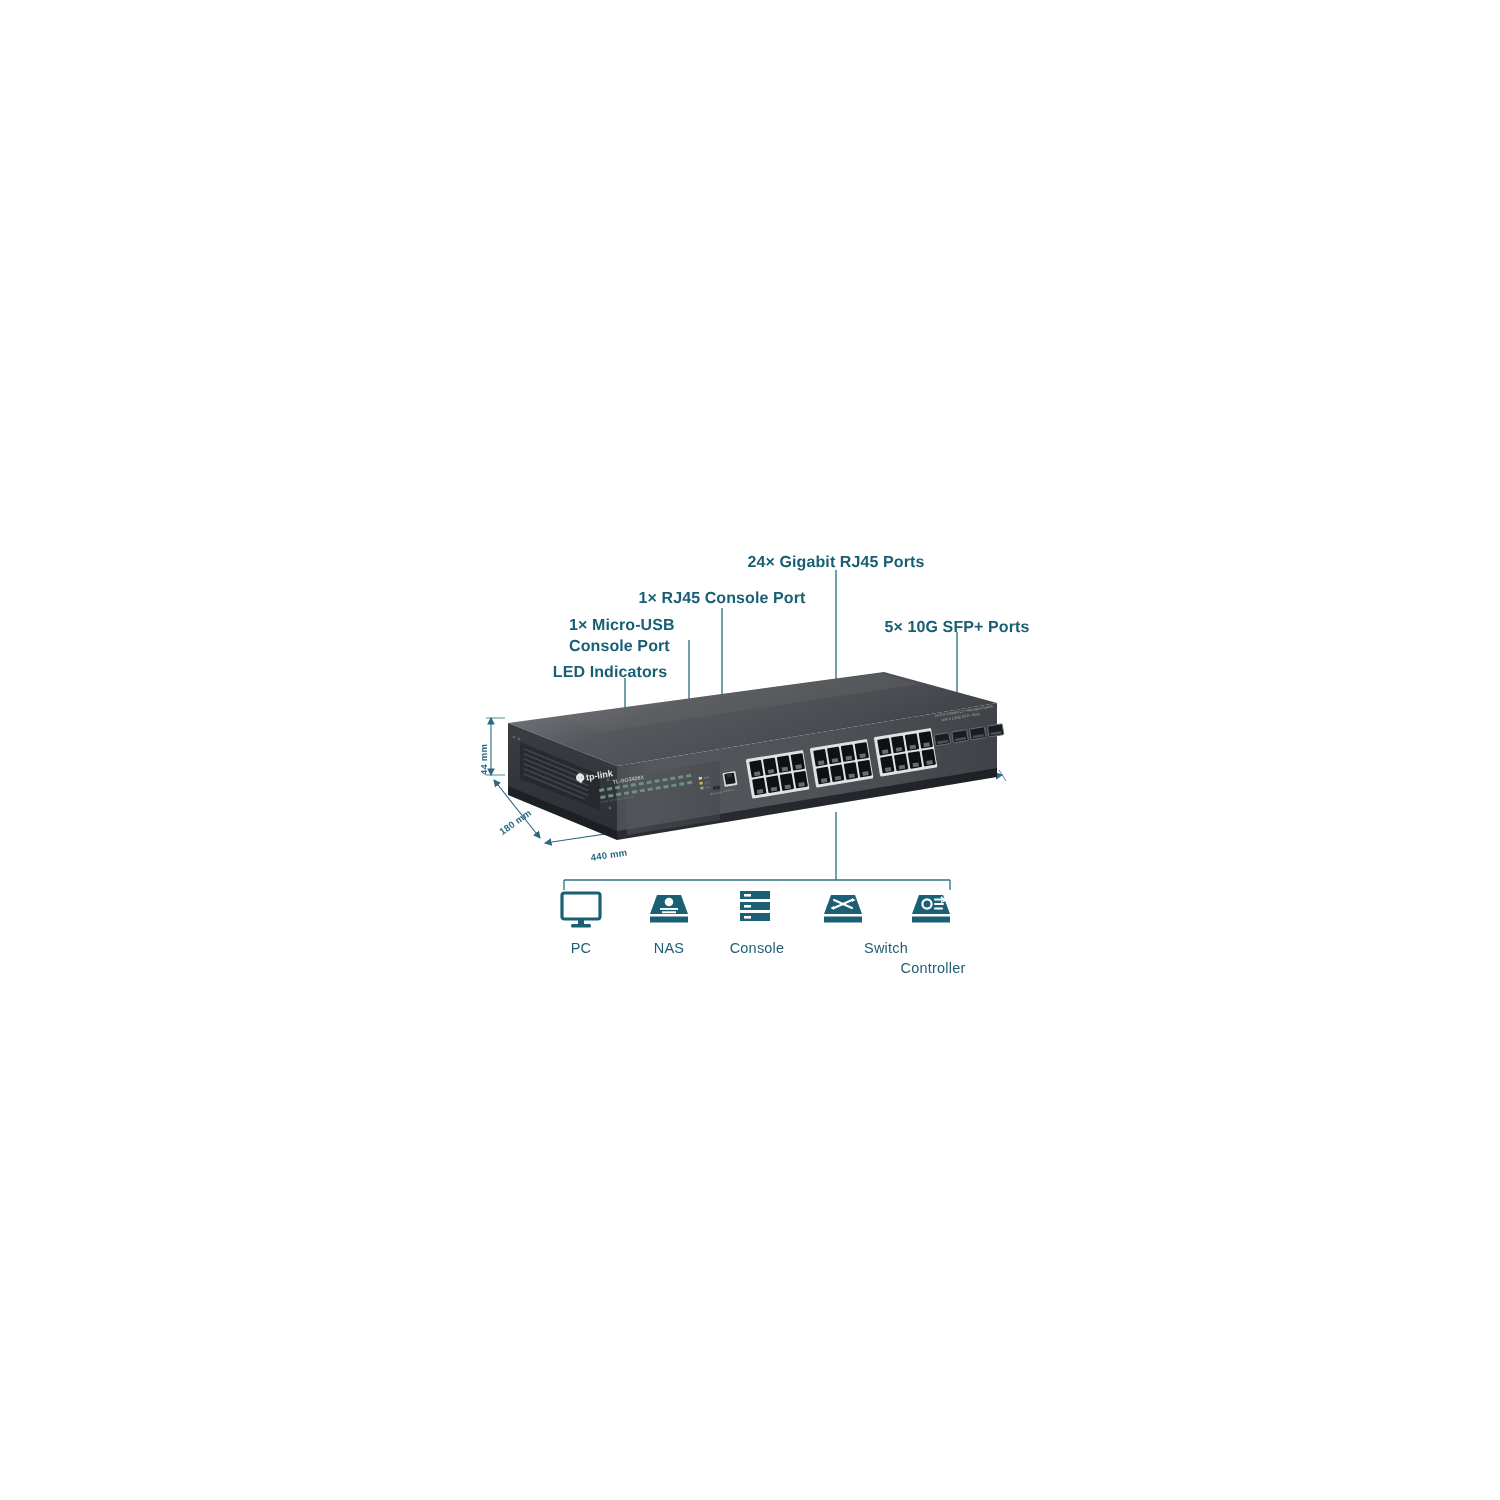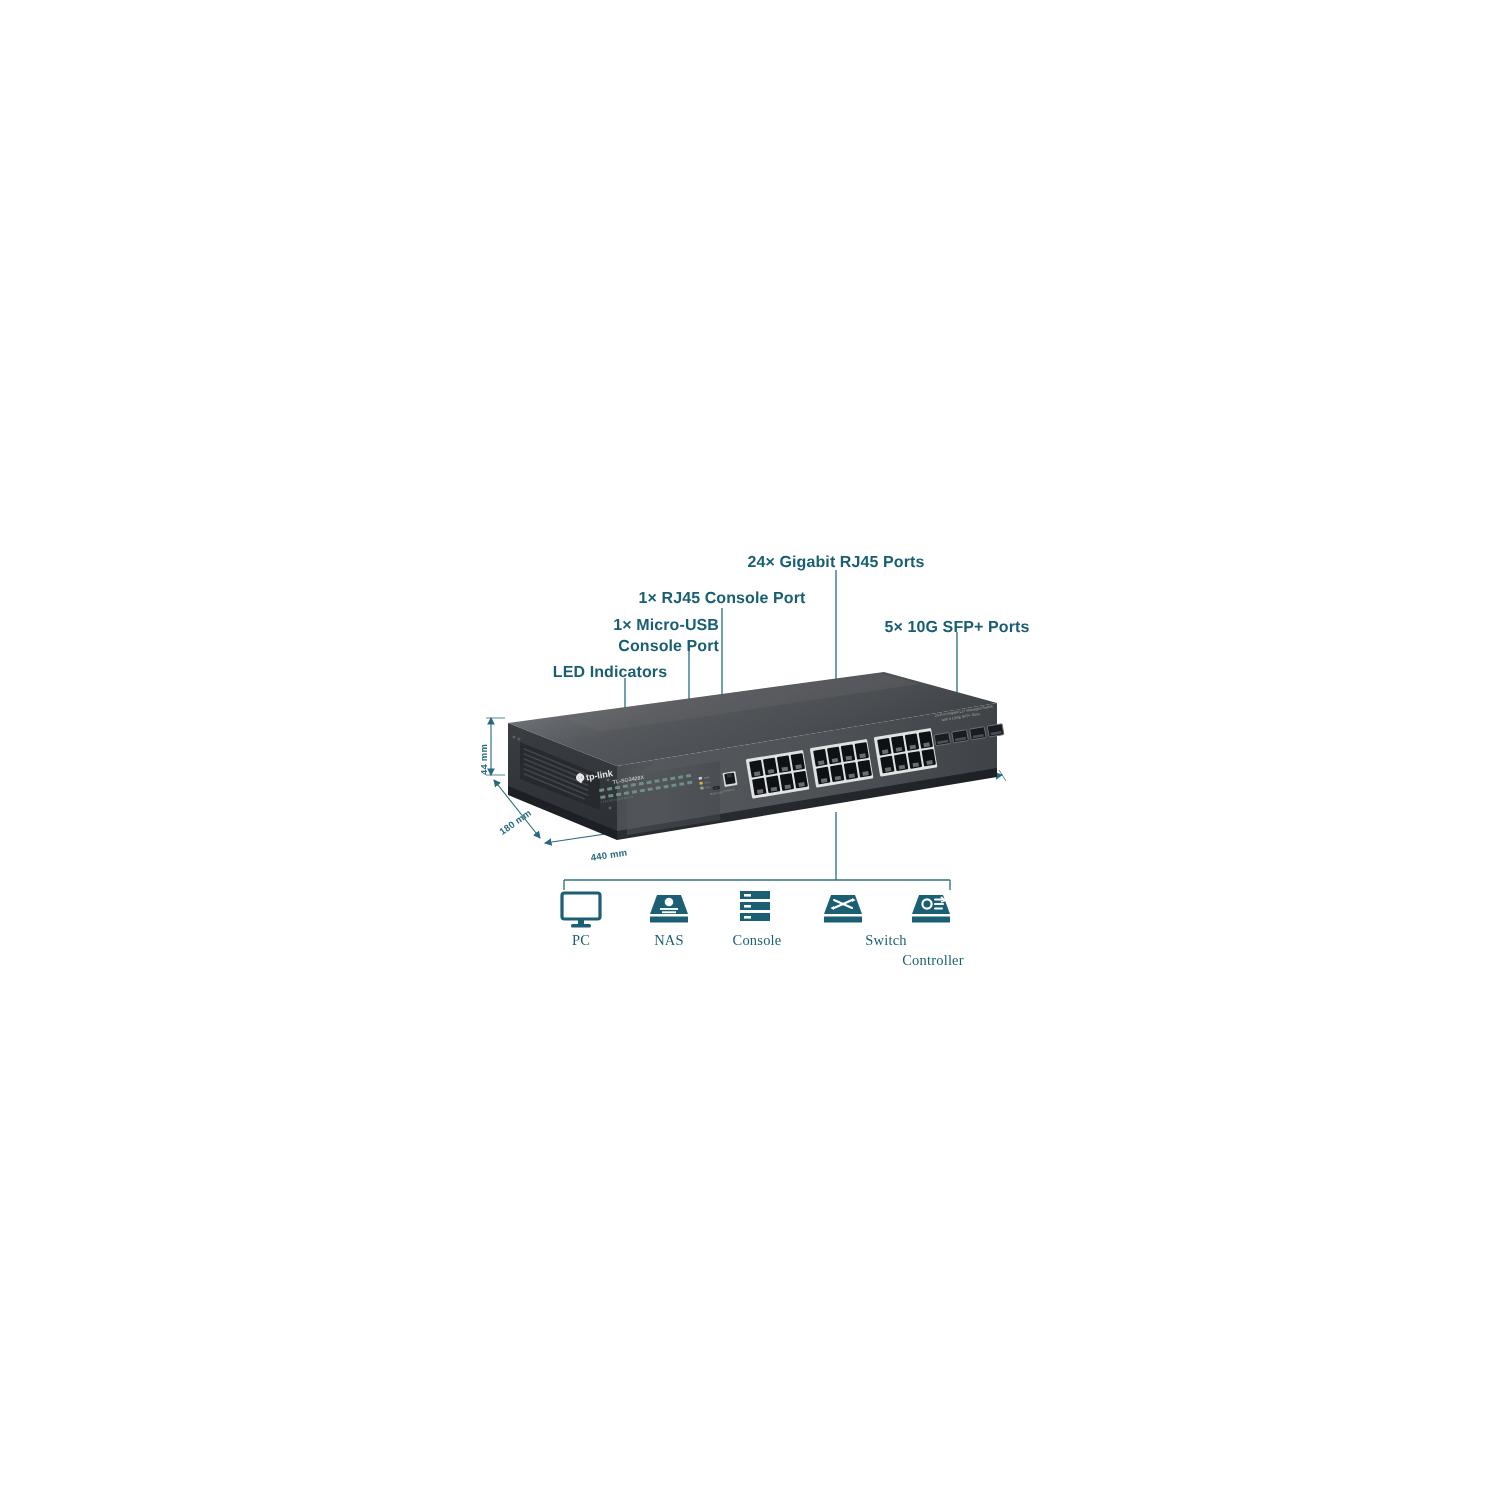--- a/index.html
+++ b/index.html
@@ -28,33 +28,33 @@
     position: absolute;
     color: #185f73;
     font-family: "Liberation Sans", sans-serif;
     font-size: 16px;
     font-weight: 700;
     letter-spacing: 0.1px;
     line-height: 1.32;
     white-space: pre-line;
     text-rendering: geometricPrecision;
   }
-  .callout.right  { text-align: right; }
+  .callout.right  { }
   .callout.center { text-align: center; }
 
   
   .icon-cell {
     position: absolute;
     width: 96px;
     text-align: center;
   }
   .icon-cell .icon-label {
     display: block;
-    margin-top: 7px;
-    font-family: Liberation Serif, serif;
+    margin-top: 15px;
+    font-family: Liberation Sans, sans-serif;
     font-size: 14.5px;
     font-weight: 400;
     color: #1d5f74;
     letter-spacing: 0.2px;
   }
 
   
   .dim {
     position: absolute;
     color: #2a6a80;

